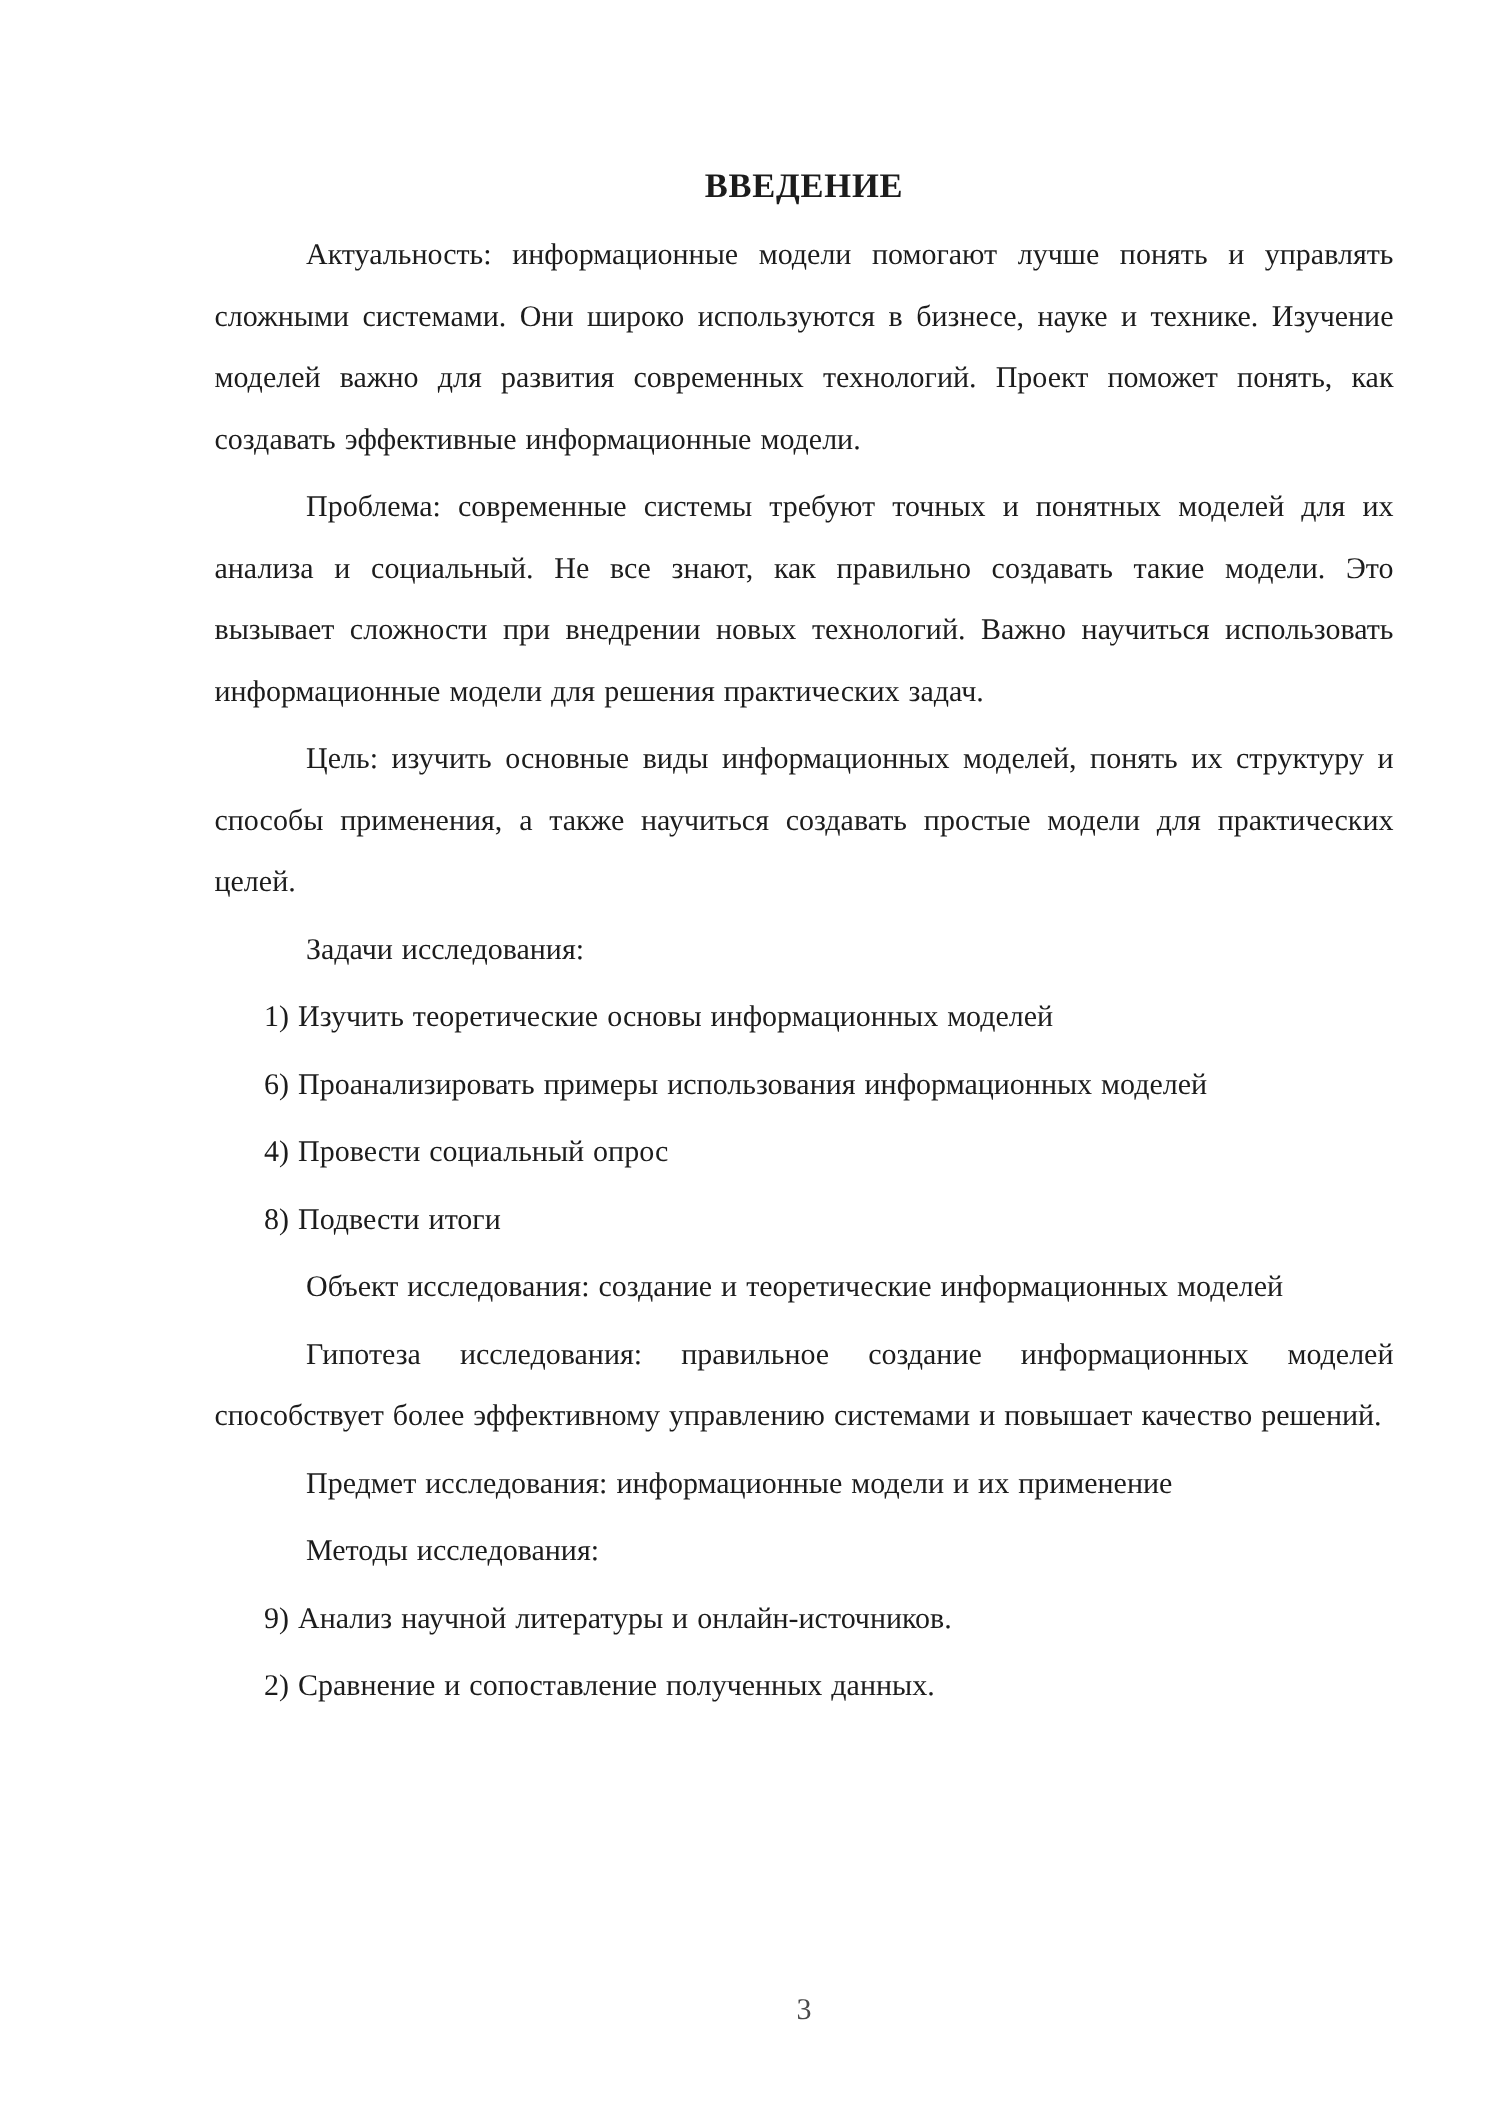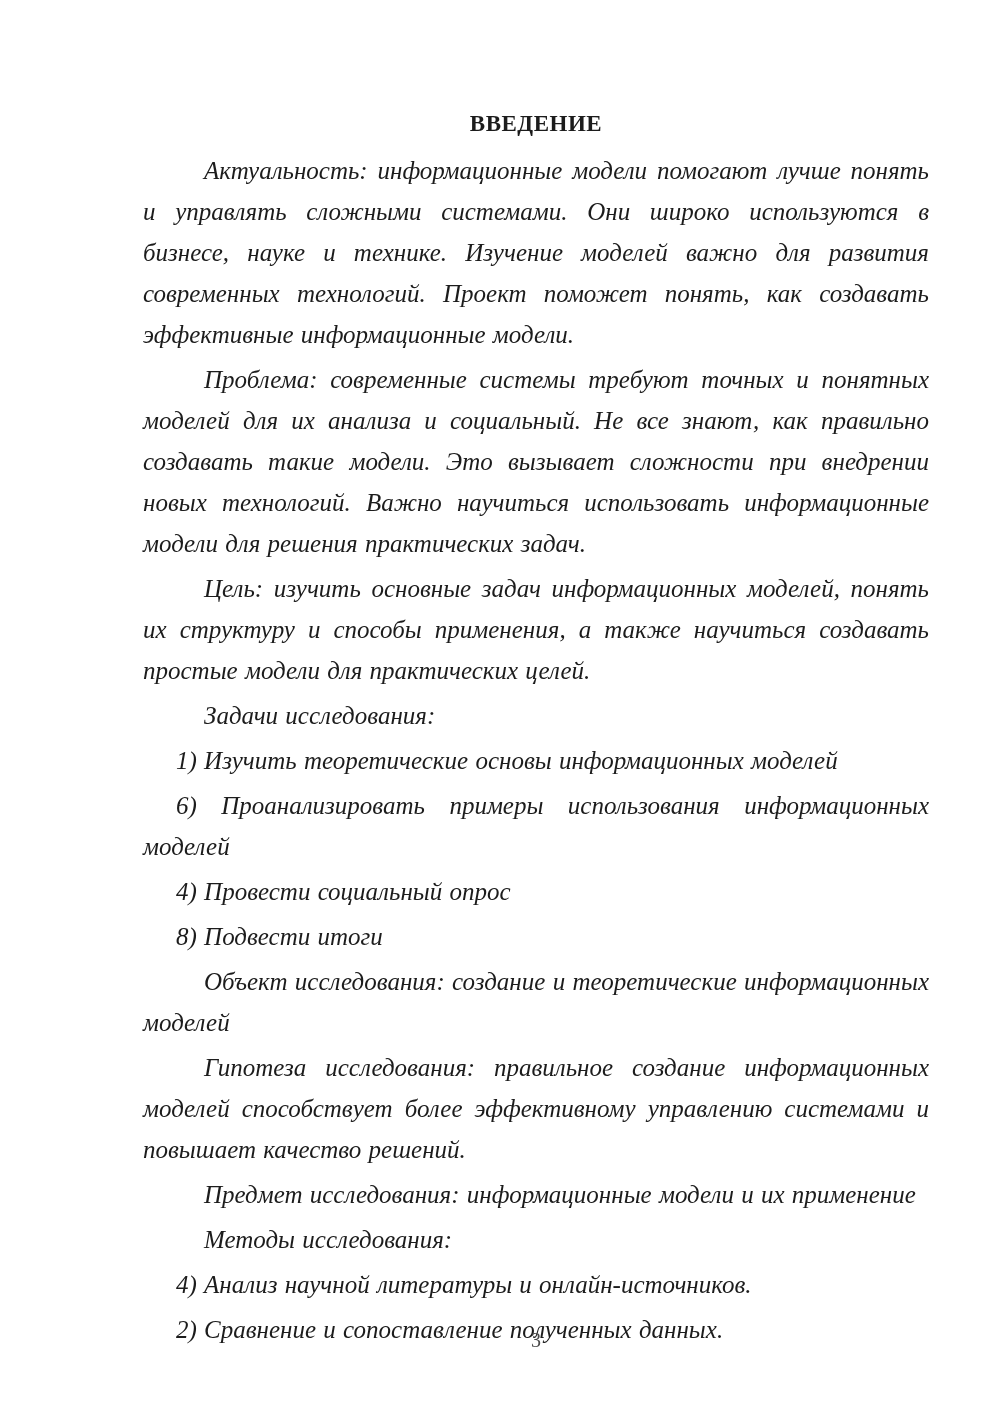--- a/index.html
+++ b/index.html
@@ -27,27 +27,26 @@
   }
   .doc-title {
     font-size: 23px;
     font-weight: bold;
     text-align: center;
     line-height: 41px;
     margin: 0 0 6px 0;
     letter-spacing: 0.5px;
   }
   .para {
-    font-size: 25px;
+    font-size: 20px;
     line-height: 41px;
     margin: 0 0 4px 0;
     text-align: justify;
     text-align-last: left;
     word-spacing: 1px;
-    font-style: italic;
   }
   .para.indent { text-indent: 61px; }
   .para.list   { text-indent: 33px; }
   .page-number {
     position: absolute;
     top: 1326px;
     left: 143px;
     width: 786px;
     text-align: center;
     font-size: 20px;
@@ -59,40 +58,40 @@
 <body>
 
 <div class="page">
 
   <h1 class="doc-title">ВВЕДЕНИЕ</h1>
 
   <p class="para indent">Актуальность: информационные модели помогают лучше понять и управлять сложными системами. Они широко используются в бизнесе, науке и технике. Изучение моделей важно для развития современных технологий. Проект поможет понять, как создавать эффективные информационные модели.</p>
 
   <p class="para indent">Проблема: современные системы требуют точных и понятных моделей для их анализа и социальный. Не все знают, как правильно создавать такие модели. Это вызывает сложности при внедрении новых технологий. Важно научиться использовать информационные модели для решения практических задач.</p>
 
-  <p class="para indent">Цель: изучить основные задач информационных моделей, понять их структуру и способы применения, а также научиться создавать простые модели для практических целей.</p>
+  <p class="para indent">Цель: изучить основные виды информационных моделей, понять их структуру и способы применения, а также научиться создавать простые модели для практических целей.</p>
 
   <p class="para indent">Задачи исследования:</p>
 
   <p class="para list">1) Изучить теоретические основы информационных моделей</p>
 
 
   <p class="para list">6) Проанализировать примеры использования информационных моделей</p>
 
   <p class="para list">4) Провести социальный опрос</p>
 
   <p class="para list">8) Подвести итоги</p>
 
   <p class="para indent">Объект исследования: создание и теоретические информационных моделей</p>
 
   <p class="para indent">Гипотеза исследования: правильное создание информационных моделей способствует более эффективному управлению системами и повышает качество решений.</p>
 
   <p class="para indent">Предмет исследования: информационные модели и их применение</p>
 
   <p class="para indent">Методы исследования:</p>
 
-  <p class="para list">4) Анализ научной литературы и онлайн-источников.</p>
+  <p class="para list">9) Анализ научной литературы и онлайн-источников.</p>
 
   <p class="para list">2) Сравнение и сопоставление полученных данных.</p>
 
 </div>
 
 <div class="page-number">3</div>
 
 </body></html>

